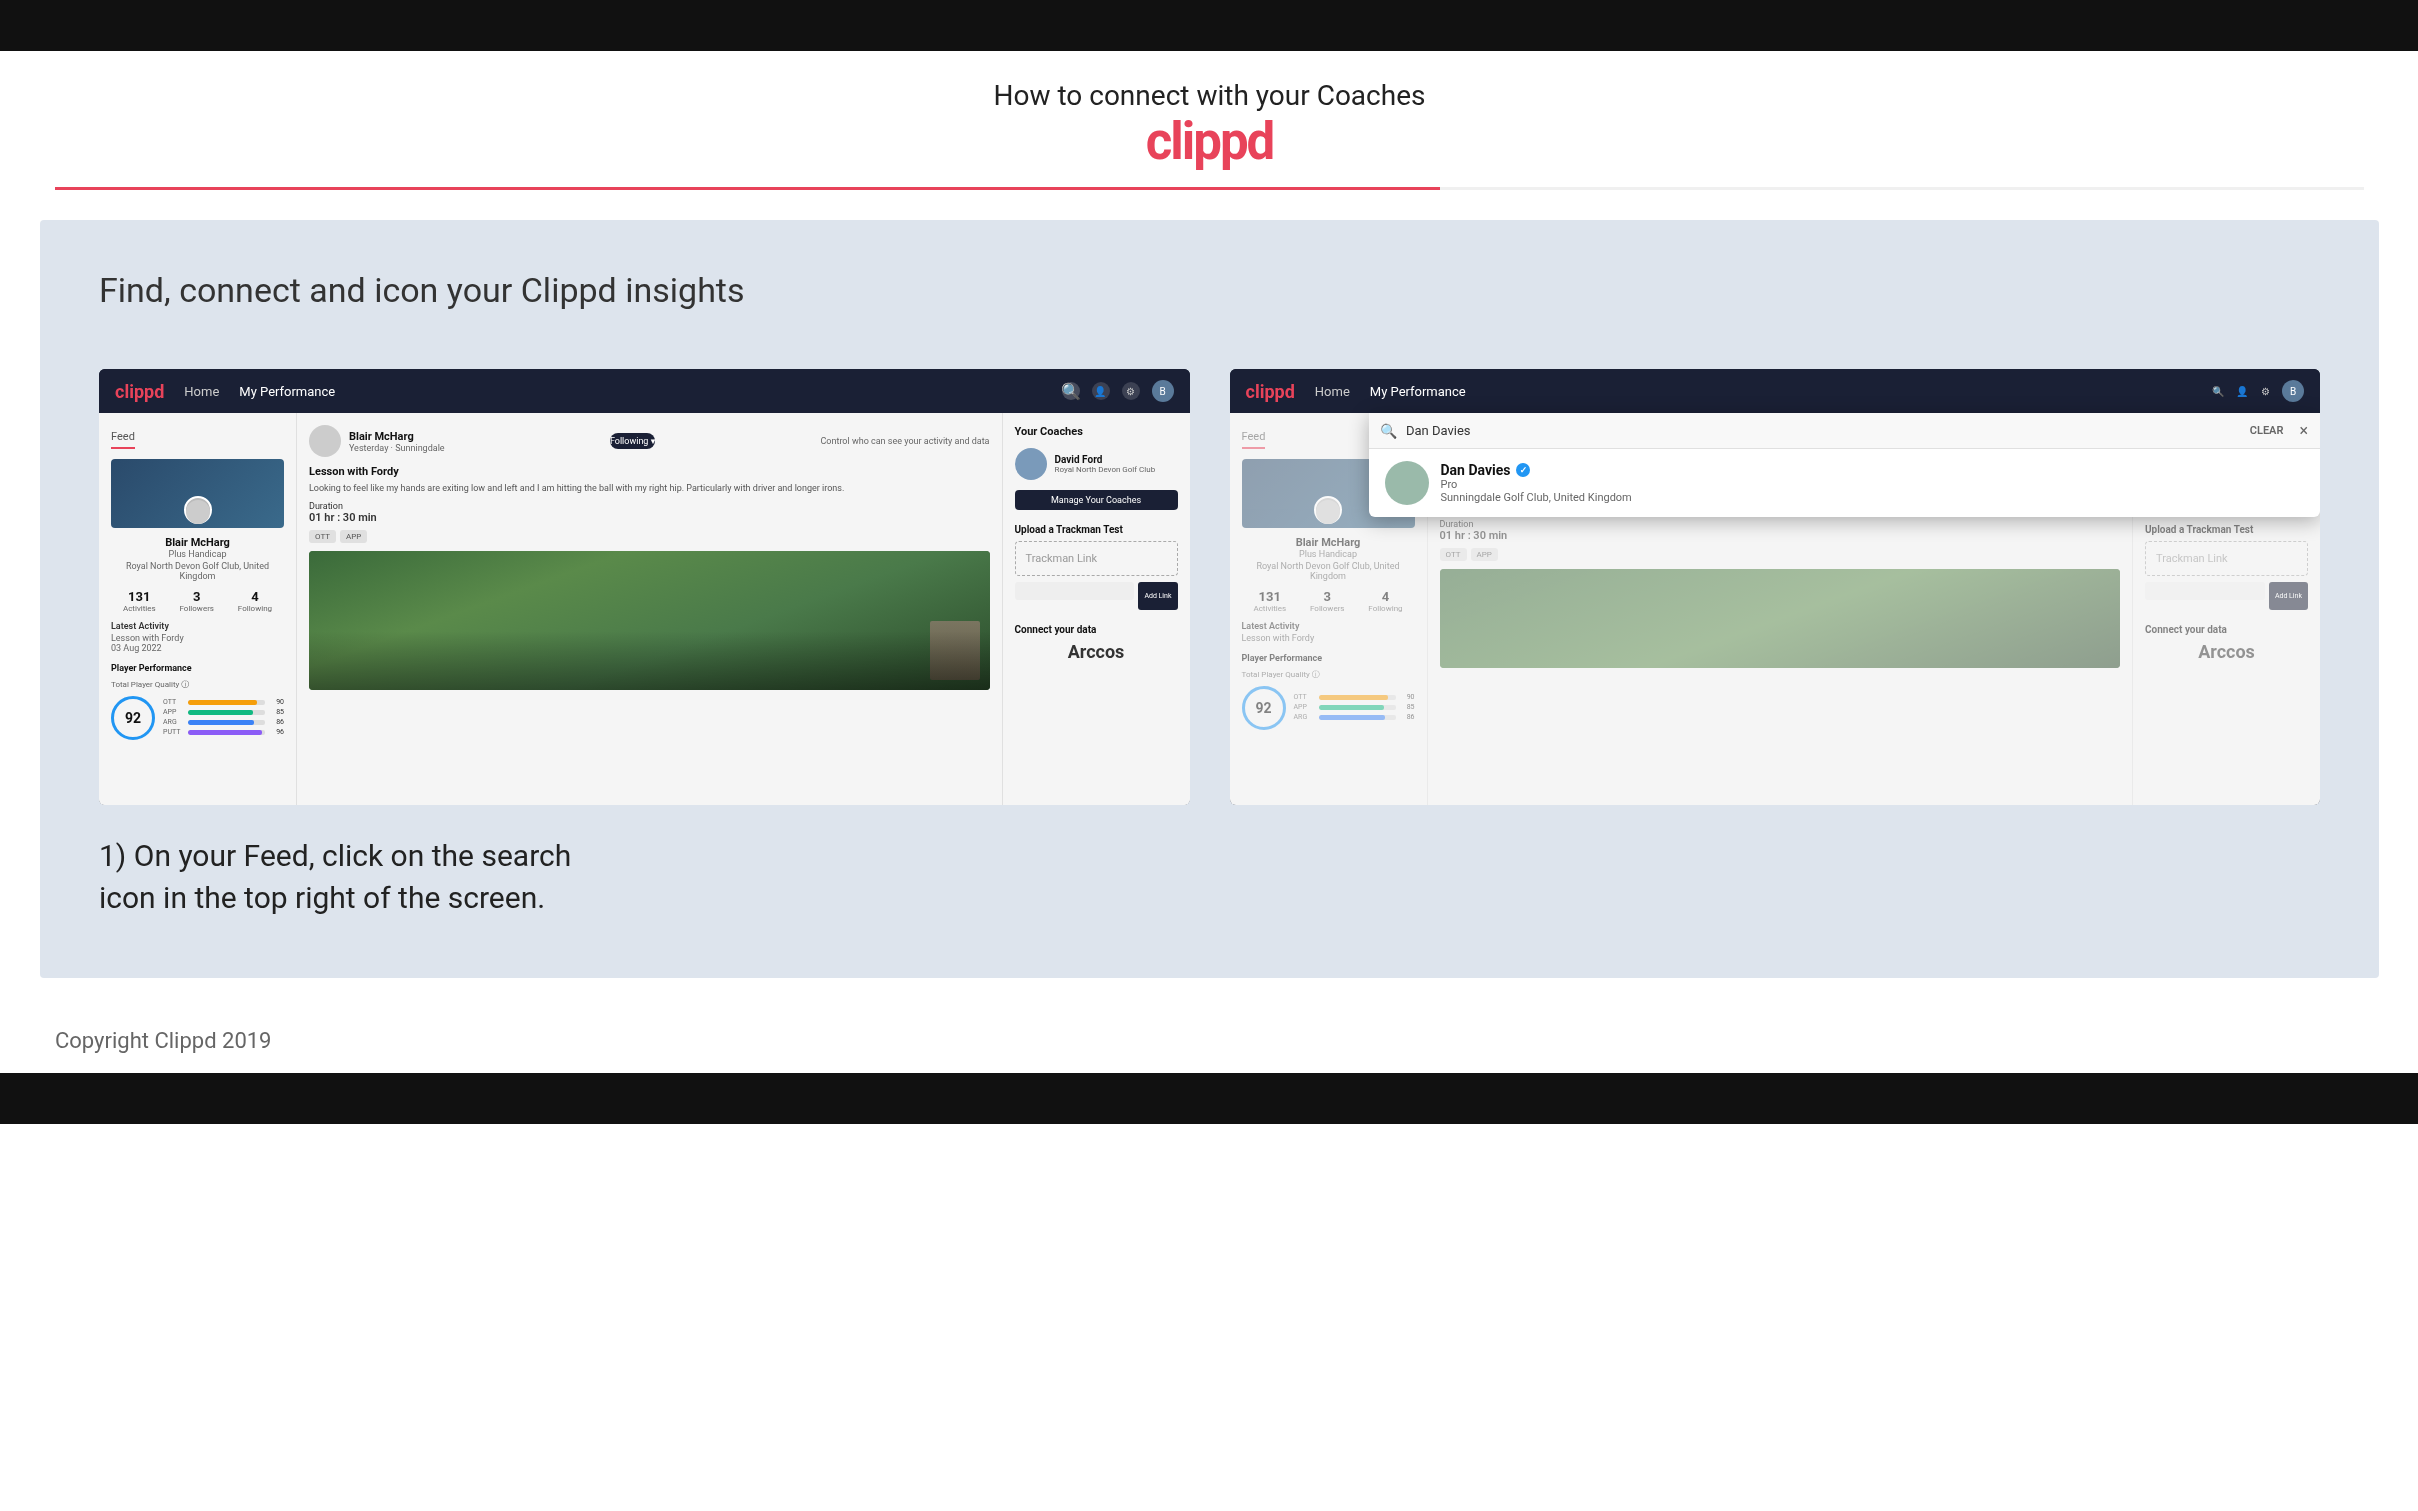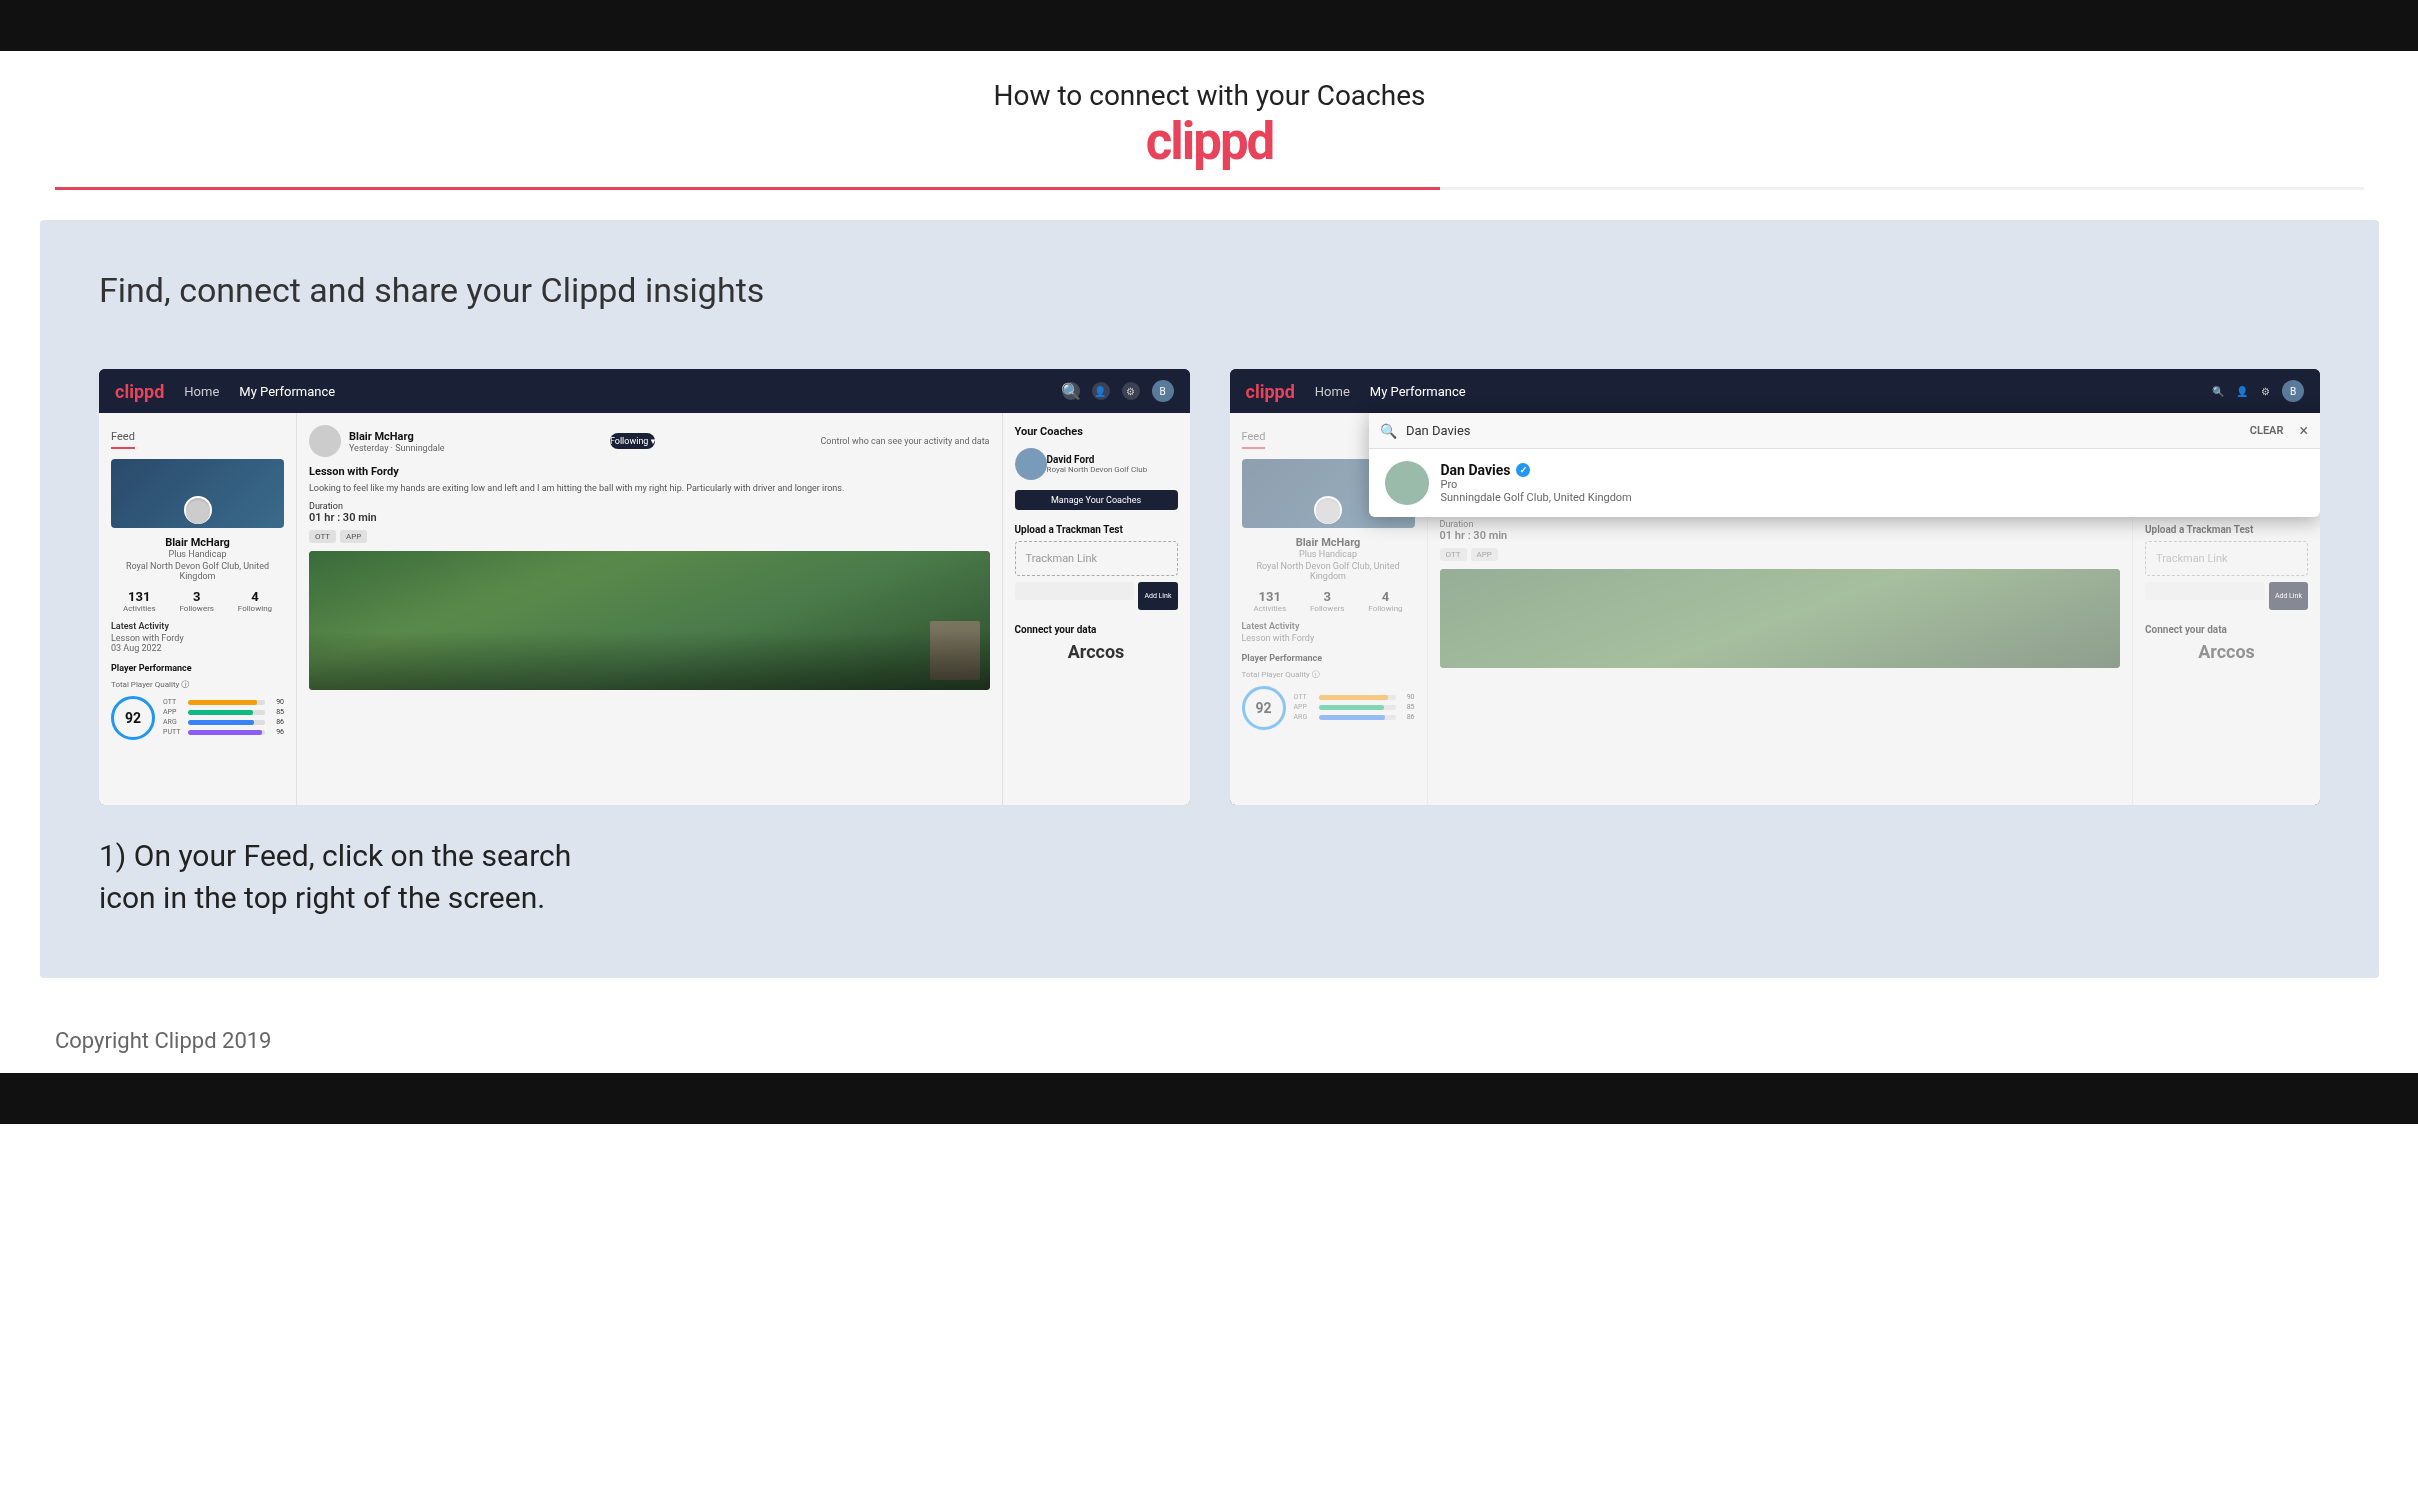--- a/index.html
+++ b/index.html
@@ -363,21 +363,21 @@
     }
     .sc-coaches-title {
       font-size: 11px;
       font-weight: 700;
       color: #111;
       margin-bottom: 10px;
     }
     .sc-coach-item {
       display: flex;
       align-items: center;
-      gap: 0;
+      gap: 8px;
       margin-bottom: 10px;
     }
     .sc-coach-avatar {
       width: 32px;
       height: 32px;
       background: #aaa;
       border-radius: 50%;
       flex-shrink: 0;
     }
     .sc-coach-name {
@@ -556,21 +556,21 @@
 <div class="top-bar"></div>
 
 <div class="header">
   <span class="header-title">How to connect with your Coaches</span>
   <span class="logo">clippd</span>
 </div>
 
 <div class="divider"></div>
 
 <div class="main-content">
-  <div class="section-subtitle">Find, connect and share your Clippd insights</div>
+  <div class="section-subtitle">Find, connect and icon your Clippd insights</div>
 
   <div class="panels">
 
     <div class="panel">
       <div class="screenshot">
 
         <div class="sc-nav">
           <span class="sc-logo">clippd</span>
           <span class="sc-nav-item">Home</span>
           <span class="sc-nav-item active">My Performance</span>

